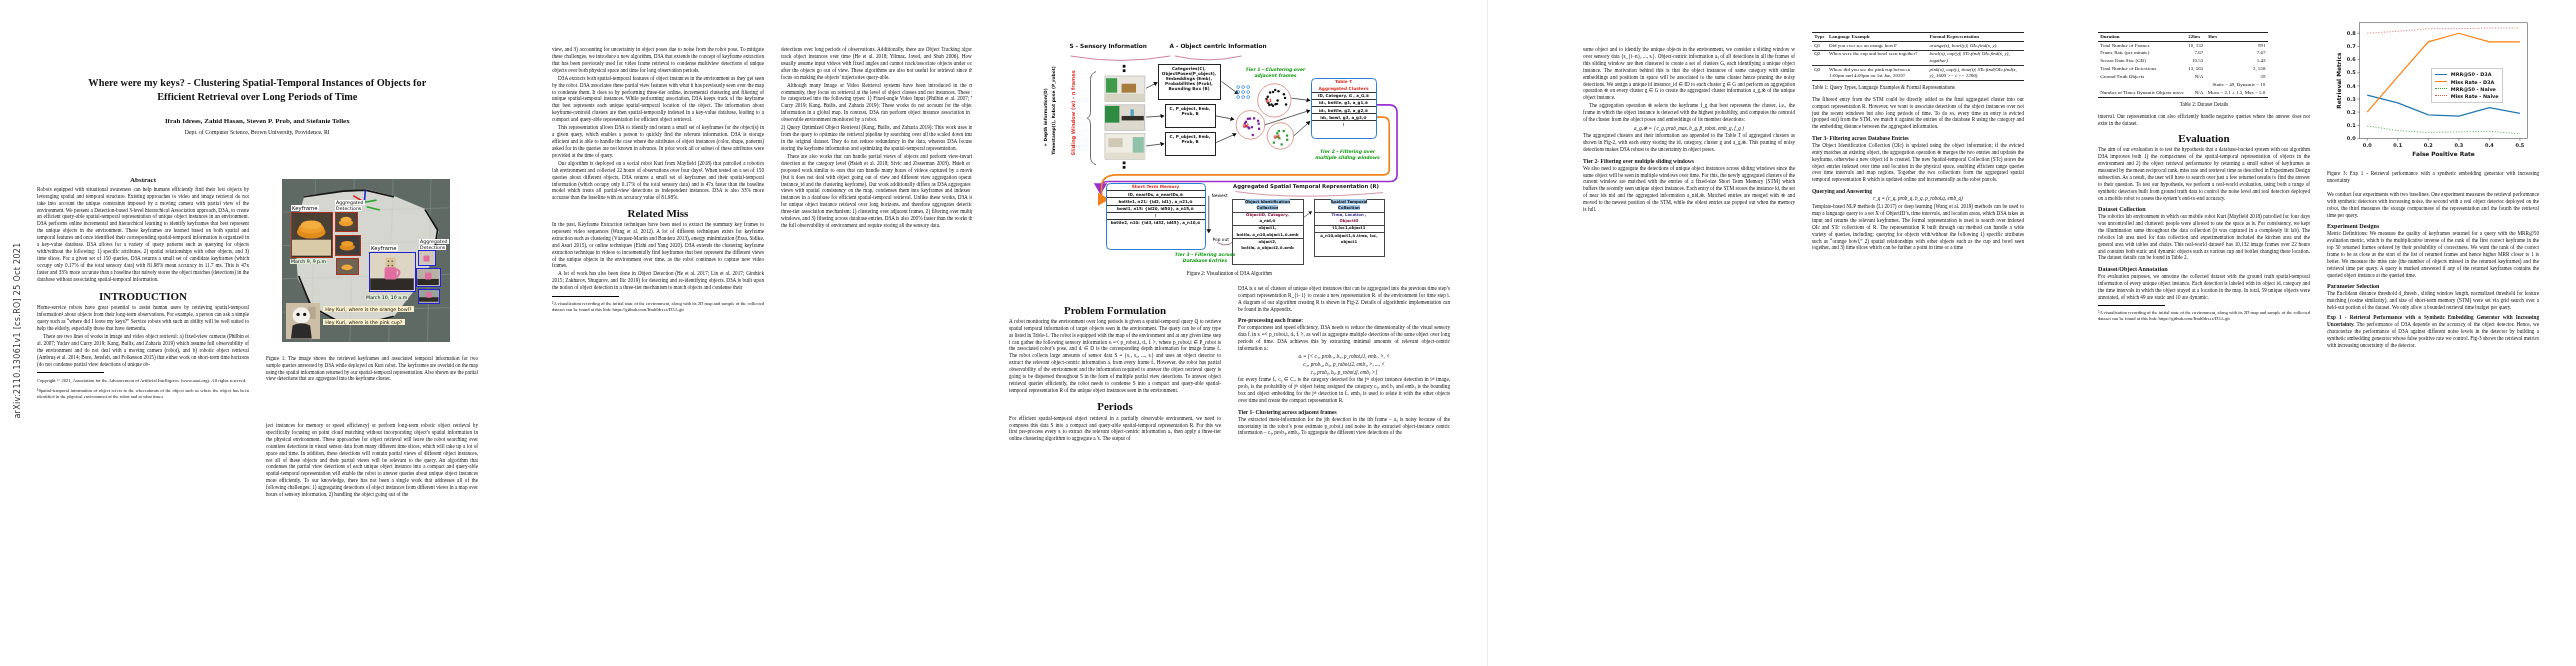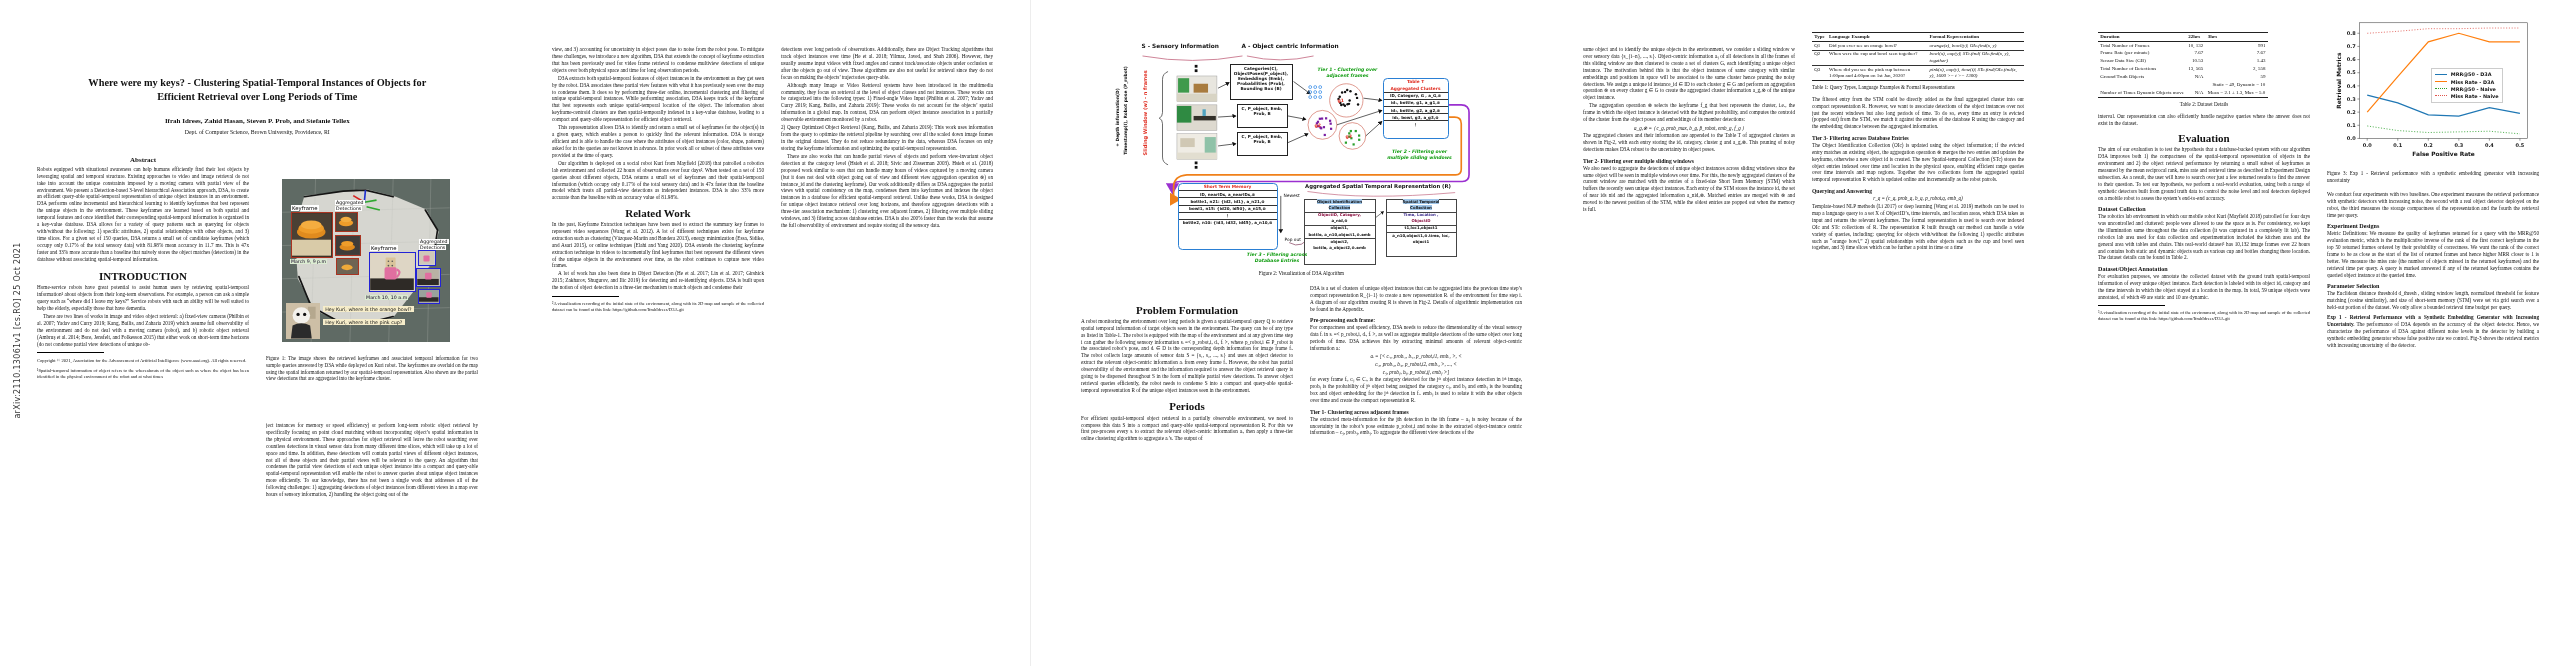--- a/index.html
+++ b/index.html
@@ -69,21 +69,21 @@
 
 <div id="canvas">
 
   <div class="page" style="left:0;">
     <div class="arxiv">arXiv:2110.13061v1  [cs.RO]  25 Oct 2021</div>
     <div class="title" style="top:77px;">Where were my keys? - Clustering Spatial-Temporal Instances of Objects for</div>
     <div class="title" style="top:91px;">Efficient Retrieval over Long Periods of Time</div>
     <div class="authors" style="top:117px;">Ifrah Idrees, Zahid Hasan, Steven P. Prob, and Stefanie Tellex</div>
     <div class="affil" style="top:129px;">Dept. of Computer Science, Brown University, Providence, RI</div>
 
-    <div class="col" style="left:37px;top:150px;height:489px;">
+    <div class="col" style="left:37px;top:170px;height:489px;">
       <div class="h-sec" style="font-size:7px;">Abstract</div>
       <p class="bt">Robots equipped with situational awareness can help humans efficiently find their lost objects by leveraging spatial and temporal structure. Existing approaches to video and image retrieval do not take into account the unique constraints imposed by a moving camera with partial view of the environment. We present a Detection-based 3-level hierarchical Association approach, D3A, to create an efficient query-able spatial-temporal representation of unique object instances in an environment. D3A performs online incremental and hierarchical learning to identify keyframes that best represent the unique objects in the environment. These keyframes are learned based on both spatial and temporal features and once identified their corresponding spatial-temporal information is organized in a key-value database. D3A allows for a variety of query patterns such as querying for objects with/without the following: 1) specific attributes, 2) spatial relationships with other objects, and 3) time slices. For a given set of 150 queries, D3A returns a small set of candidate keyframes (which occupy only 0.17% of the total sensory data) with 81.98% mean accuracy in 11.7 ms. This is 47x faster and 33% more accurate than a baseline that naively stores the object matches (detections) in the database without associating spatial-temporal information.</p>
       <div class="h-sec" style="margin-top:7.8px;">INTRODUCTION</div>
       <p class="bt">Home-service robots have great potential to assist human users by retrieving spatial-temporal information¹ about objects from their long-term observations. For example, a person can ask a simple query such as “where did I leave my keys?” Service robots with such an ability will be well suited to help the elderly, especially those that have dementia.</p>
       <p class="bt ind">There are two lines of works in image and video object retrieval: a) fixed-view cameras (Philbin et al. 2007; Yadav and Curry 2019; Kang, Bailis, and Zaharia 2019) which assume full observability of the environment and do not deal with a moving camera (robot), and b) robotic object retrieval (Ambruş et al. 2014; Bore, Jensfelt, and Folkesson 2015) that either work on short-term time horizons (do not condense partial view detections of unique ob-</p>
       <div class="fnrule"></div>
       <p class="fn">Copyright © 2021, Association for the Advancement of Artificial Intelligence (www.aaai.org). All rights reserved.</p>
       <p class="fn">¹Spatial-temporal information of object refers to the whereabouts of the object such as where the object has been identified in the physical environment of the robot and at what times</p>
     </div>
 
@@ -207,35 +207,35 @@
       <p class="bt">ject instances for memory or speed efficiency) or perform long-term robotic object retrieval by specifically focusing on point cloud matching without incorporating object’s spatial information in the physical environment. These approaches for object retrieval will leave the robot searching over countless detections in visual sensor data from many different time slices, which will take up a lot of space and time. In addition, these detections will contain partial views of different object instances, not all of these objects and their partial views will be relevant to the query. An algorithm that condenses the partial view detections of each unique object instance into a compact and query-able spatial-temporal representation will enable the robot to answer queries about unique object instances more efficiently. To our knowledge, there has not been a single work that addresses all of the following challenges: 1) aggregating detections of object instances from different views in a map over hours of sensory information, 2) handling the object going out of the</p>
     </div>
   </div>
 
   <div class="page" style="left:515px;">
     <div class="col" style="left:37px;top:46px;height:600px;">
       <p class="bt">view, and 3) accounting for uncertainty in object poses due to noise from the robot pose. To mitigate these challenges, we introduce a new algorithm, D3A that extends the concept of keyframe extraction that has been previously used for video frame retrieval to condense multiview detections of unique objects over both physical space and time for long observation periods.</p>
       <p class="bt ind">D3A extracts both spatial-temporal features of object instances in the environment as they get seen by the robot. D3A associates these partial view features with what it has previously seen over the map to condense them. It does so by performing three-tier online, incremental clustering and filtering of unique spatial-temporal instances. While performing association, D3A keeps track of the keyframe that best represents each unique spatial-temporal location of the object. The information about keyframe-centroid clusters are then spatial-temporally indexed in a key-value database, leading to a compact and query-able representation for efficient object retrieval.</p>
       <p class="bt ind">This representation allows D3A to identify and return a small set of keyframes for the object(s) in a given query, which enables a person to quickly find the relevant information. D3A is storage efficient and is able to handle the case where the attributes of object instances (color, shape, patterns) asked for in the queries are not known in advance. In prior work all or subset of these attributes were provided at the time of query.</p>
       <p class="bt ind">Our algorithm is deployed on a social robot Kuri from Mayfield (2018) that patrolled a robotics lab environment and collected 22 hours of observations over four days². When tested on a set of 150 queries about different objects, D3A returns a small set of keyframes and their spatial-temporal information (which occupy only 0.17% of the total sensory data) and is 47x faster than the baseline model which treats all partial-view detections as independent instances. D3A is also 33% more accurate than the baseline with an accuracy value of 81.98%.</p>
-      <div class="h-sec">Related Work</div>
+      <div class="h-sec">Related Miss</div>
       <p class="bt">In the past, Keyframe Extraction techniques have been used to extract the summary key frames to represent video sequences (Wang et al. 2012). A lot of different techniques exists for keyframe extraction such as clustering (Vázquez-Martín and Bandera 2013), energy minimization (Essa, Sidike, and Asari 2015), or online techniques (Elahi and Yang 2020). D3A extends the clustering keyframe extraction technique in videos to incrementally find keyframes that best represent the different views of the unique objects in the environment over time, as the robot continues to capture new video frames.</p>
       <p class="bt ind">A lot of work has also been done in Object Detection (He et al. 2017; Lin et al. 2017; Girshick 2015; Zakharov, Shugurov, and Ilic 2019) for detecting and re-identifying objects. D3A is built upon the notion of object detection in a three-tier mechanism to match objects and condense their</p>
       <div class="fnrule"></div>
       <p class="fn">²A visualization recording of the initial state of the environment, along with its 2D map and sample of the collected dataset can be found at this link: https://github.com/IfrahIdrees/D3A.git</p>
     </div>
     <div class="col" style="left:266px;top:46px;height:600px;">
       <p class="bt">detections over long periods of observations. Additionally, there are Object Tracking algorithms that track object instances over time (He et al. 2018; Yilmaz, Javed, and Shah 2006). However, they usually assume input videos with fixed angles and cannot track/associate objects under occlusion or after the objects go out of view. These algorithms are also not useful for retrieval since they do not focus on making the objects’ trajectories query-able.</p>
       <p class="bt ind">Although many Image or Video Retrieval systems have been introduced in the multimedia community, they focus on retrieval at the level of object classes and not instances. These works can be categorized into the following types: 1) Fixed-angle Video Input (Philbin et al. 2007; Yadav and Curry 2019; Kang, Bailis, and Zaharia 2019): These works do not account for the objects’ spatial information in a global map. In contrast, D3A can perform object instance association in a partially observable environment monitored by a robot.</p>
       <p class="bt">2) Query Optimized Object Retrieval (Kang, Bailis, and Zaharia 2019): This work uses information from the query to optimize the retrieval pipeline by searching over all the scaled down image frames in the original dataset. They do not reduce redundancy in the data, whereas D3A focuses on only storing the keyframe information and optimizing the spatial-temporal representation.</p>
       <p class="bt ind">There are also works that can handle partial views of objects and perform view-invariant object detection at the category level (Hsieh et al. 2018; Sivic and Zisserman 2003). Hsieh et al. (2018) proposed work similar to ours that can handle many hours of videos captured by a moving camera (but it does not deal with object going out of view and different view aggregation operation ⊗) on instance_id and the clustering keyframe). Our work additionally differs as D3A aggregates the partial views with spatial consistency on the map, condenses them into keyframes and indexes the object instances in a database for efficient spatial-temporal retrieval. Unlike these works, D3A is designed for unique object instance retrieval over long horizons, and therefore aggregates detections with a three-tier association mechanism: 1) clustering over adjacent frames, 2) filtering over multiple sliding windows, and 3) filtering across database entries. D3A is also 200% faster than the works that assume the full observability of environment and require storing all the sensory data.</p>
     </div>
   </div>
 
-  <div class="page" style="left:1044px;">
+  <div class="page" style="left:972px;">
     <div id="fig2">
       <svg id="fig2svg" width="478" height="251" style="position:absolute;left:0;top:0;" viewBox="0 0 860 452">
         <defs>
           <marker id="arr" markerWidth="7" markerHeight="7" refX="5" refY="3.5" orient="auto">
             <polygon points="0 0, 6 3.5, 0 7" fill="#111"></polygon>
           </marker>
           <marker id="arrP" markerWidth="8" markerHeight="8" refX="5" refY="4" orient="auto">
             <polygon points="0 0, 7 4, 0 8" fill="#9b30d0"></polygon>
           </marker>
           <marker id="arrO" markerWidth="8" markerHeight="8" refX="5" refY="4" orient="auto">

